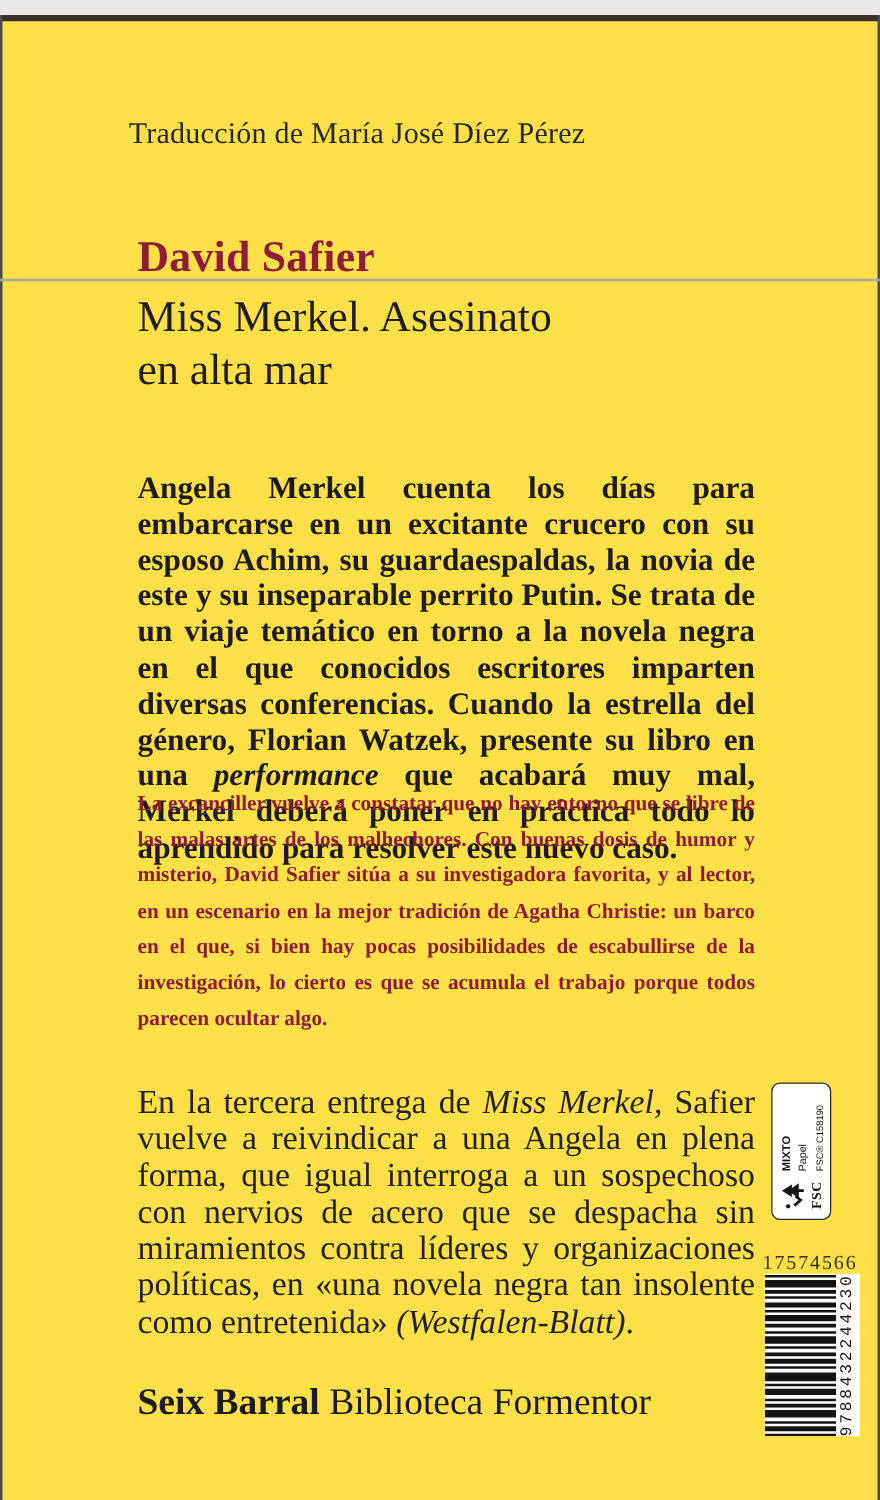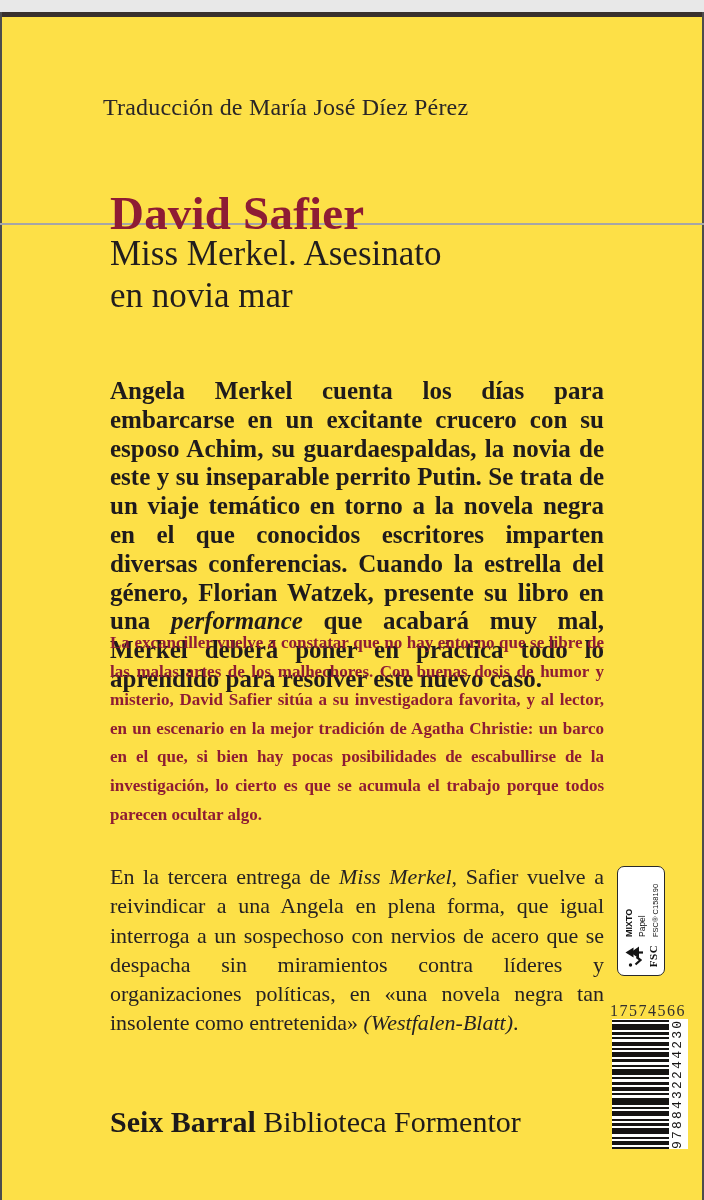--- a/index.html
+++ b/index.html
@@ -18,38 +18,38 @@
   .edge.bottom{left:0;top:1194px;width:704px;height:6px;background:#141414;}
   .edge.left{left:0;top:0;width:2px;height:1200px;background:#4c4c4c;}
   .edge.right{left:702px;top:0;width:2px;height:1200px;background:#4c4c4c;}
 
   .translator{
     position:absolute;left:103px;top:82px;
     font-size:24px;color:#2a2627;letter-spacing:.2px;
   }
   .author{
     position:absolute;left:110px;top:174px;
-    font-size:47px;font-weight:bold;letter-spacing:.2px;
+    font-size:35px;font-weight:bold;letter-spacing:.2px;
   }
   .accent{color:#8e1c34;}
   .rule{
     position:absolute;left:0;top:211px;width:704px;height:2px;
     background:#a6a6a6;
   }
   .title{
     position:absolute;left:110px;top:221px;
     font-size:35px;line-height:42px;color:#211d1e;
   }
   .para{
     position:absolute;left:110px;width:494px;
     text-align:justify;
   }
   .p1{top:340px;font-size:25px;font-weight:bold;line-height:28.8px;color:#1f1b1c;}
   .p2{top:600px;font-size:17px;font-weight:bold;line-height:28.6px;}
-  .p3{top:828px;font-size:22px;line-height:29.3px;color:#262223;}
+  .p3{top:828px;font-size:27px;line-height:29.3px;color:#262223;}
   .ital{font-style:italic;}
 
   .imprint{
     position:absolute;left:110px;top:1093px;
     font-size:30px;color:#1d1a1b;
   }
   .imprint .pub{font-weight:bold;text-align:right;}
 
   
   .fsc-outer{position:absolute;left:617px;top:854px;width:48px;height:110px;}
@@ -103,21 +103,21 @@
   <div class="edge right"></div>
 
   <div class="translator">Traducción de María José Díez Pérez</div>
 
   <div class="rule"></div>
 
   <div class="author accent" style="color: rgb(142, 28, 52);">David Safier</div>
 
   <div class="title">
     <div>Miss Merkel. Asesinato</div>
-    <div>en novia mar</div>
+    <div>en alta mar</div>
   </div>
 
   <p class="para p1"><span>Angela Merkel cuenta los días para embarcarse en un excitante crucero con su esposo Achim, su guardaespaldas, la novia de este y su inseparable perrito Putin. Se trata de un viaje temático en torno a la novela negra en el que conocidos escritores imparten diversas conferencias. Cuando la estrella del género, Florian Watzek, presente su libro en una </span><span class="ital">performance</span><span> que acabará muy mal, Merkel deberá poner en práctica todo lo aprendido para resolver este nuevo caso.</span></p>
 
   <p class="para p2 accent" style="color: rgb(142, 28, 52);">La excanciller vuelve a constatar que no hay entorno que se libre de las malas artes de los malhechores. Con buenas dosis de humor y misterio, David Safier sitúa a su investigadora favorita, y al lector, en un escenario en la mejor tradición de Agatha Christie: un barco en el que, si bien hay pocas posibilidades de escabullirse de la investigación, lo cierto es que se acumula el trabajo porque todos parecen ocultar algo.</p>
 
   <p class="para p3"><span>En la tercera entrega de </span><span class="ital">Miss Merkel,</span><span> Safier vuelve a reivindicar a una Angela en plena forma, que igual interroga a un sospechoso con nervios de acero que se despacha sin miramientos contra líderes y organizaciones políticas, en «una novela negra tan insolente como entretenida» </span><span class="ital">(Westfalen-Blatt)</span><span>.</span></p>
 
   <div class="imprint"><span class="pub">Seix Barral</span><span> Biblioteca Formentor</span></div>
 

